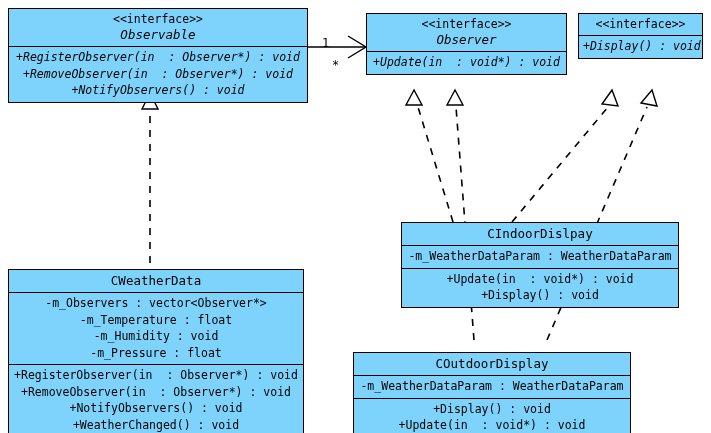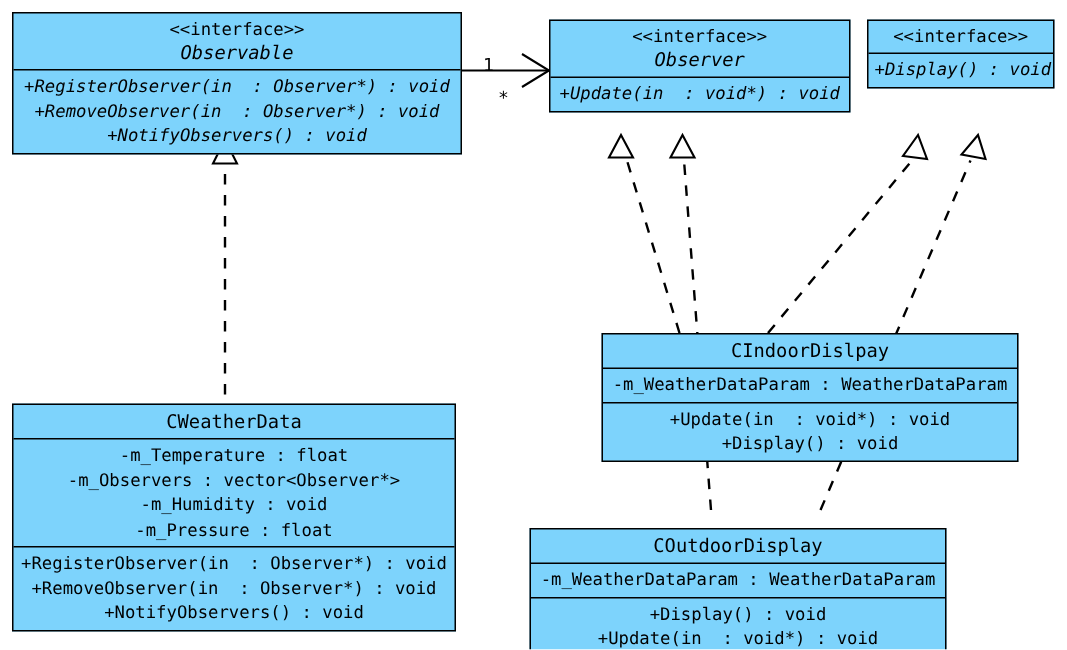--- a/index.html
+++ b/index.html
@@ -133,29 +133,30 @@
     <div class="compartment">
       <div class="member italic">+Display() : void</div>
     </div>
   </div>
 
   <div class="uml-box" style="left:8px; top:269px; width:296px;">
     <div class="compartment head">
       <div class="cname">CWeatherData</div>
     </div>
     <div class="compartment">
+      <div class="member">-m_Observers : vector&lt;Observer*&gt;</div>
       <div class="member">-m_Temperature : float</div>
-      <div class="member">-m_Observers : vector&lt;Observer*&gt;</div>
       <div class="member">-m_Humidity : void</div>
       <div class="member">-m_Pressure : float</div>
     </div>
     <div class="compartment">
       <div class="member">+RegisterObserver(in  : Observer*) : void</div>
       <div class="member">+RemoveObserver(in  : Observer*) : void</div>
       <div class="member">+NotifyObservers() : void</div>
+      <div class="member">+WeatherChanged() : void</div>
     </div>
   </div>
 
   <div class="uml-box" style="left:353px; top:222px; width:278px;margin-left:48px;">
     <div class="compartment head">
       <div class="cname">CIndoorDislpay</div>
     </div>
     <div class="compartment">
       <div class="member">-m_WeatherDataParam : WeatherDataParam</div>
     </div>

